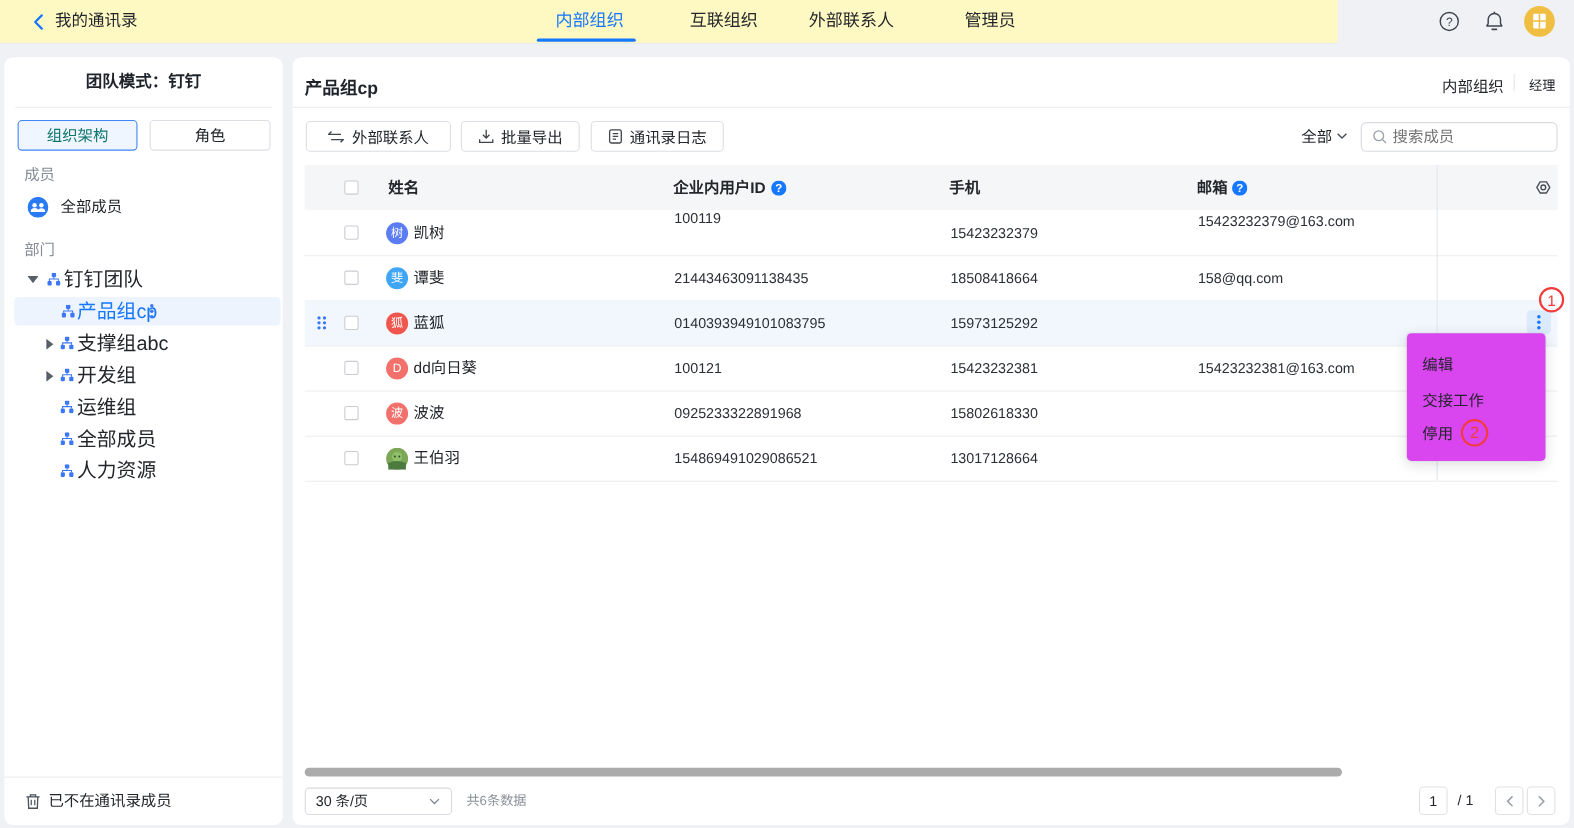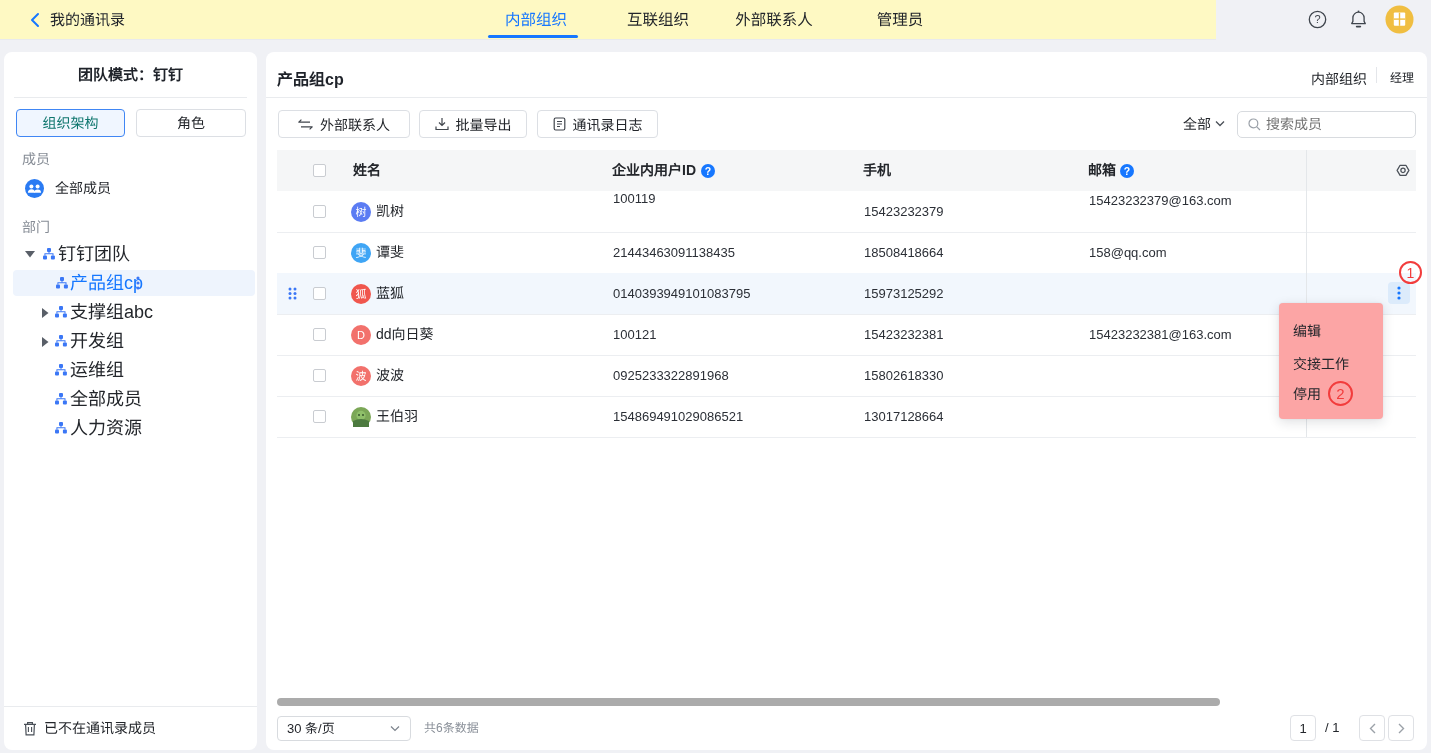--- a/index.html
+++ b/index.html
@@ -32,21 +32,21 @@
   .avatar { position:absolute; left:351px; width:20px; height:20px; border-radius:50%; color:#fff;
             font-size:11px; text-align:center; line-height:20px; }
   .rowline { position:absolute; left:277px; width:1139px; height:1px; background:#eceef1; }
   
   .tbtn { position:absolute; top:110px; height:28px; border:1px solid #dcdfe4; border-radius:4px; background:#fff;
           font-size:14px; color:#23262b; display:flex; align-items:center; justify-content:center; gap:7px; }
   
   .pgbox { position:absolute; top:715px; height:26px; border:1px solid #dfe1e5; border-radius:4px; background:#fff;
            display:flex; align-items:center; justify-content:center; font-size:13px; color:#23262b; }
   
-  #menu { position:absolute; left:1279px; top:303px; width:104px; height:116px; background:#fca5a5; border-radius:4px;
+  #menu { position:absolute; left:1279px; top:303px; width:126px; height:116px; background:#d946ef; border-radius:4px;
           box-shadow:0 3px 12px rgba(30,37,49,.14), 0 0 2px rgba(30,37,49,.08); z-index:30; }
   #menu div { position:absolute; left:14px; font-size:14px; color:#23262b; }
   .redc { position:absolute; border:2px solid #f23c3c; border-radius:50%; color:#f23c3c;
           display:flex; align-items:center; justify-content:center; z-index:40; background:transparent; }
 </style>
 </head>
 <body>
 
 <div id="topbar">
   <svg class="abs" style="left:28px;top:12px" width="14" height="16" viewBox="0 0 14 16">

